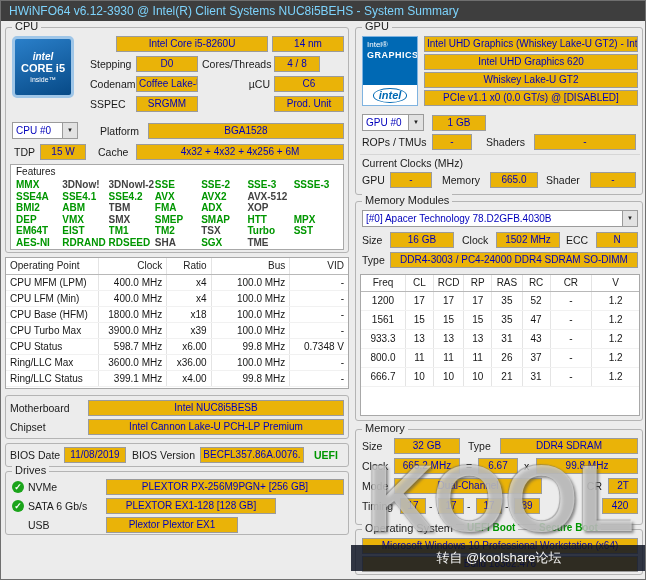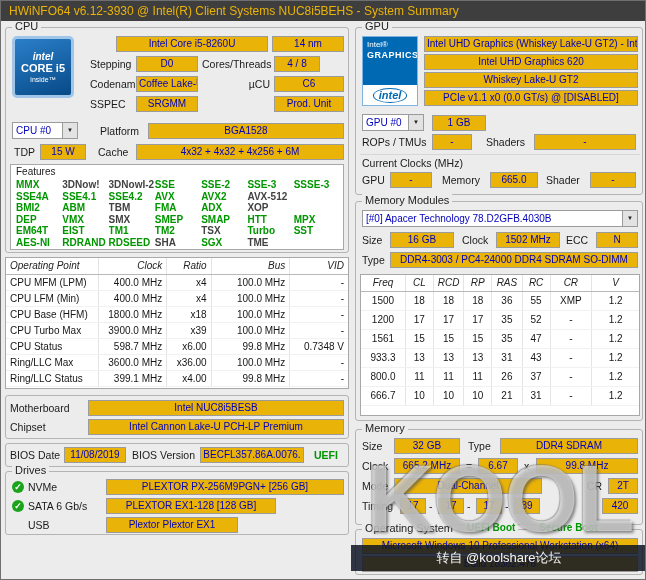--- a/index.html
+++ b/index.html
@@ -1,31 +1,31 @@
 <!DOCTYPE html>
 <html><head>
 <meta charset="utf-8">
 <style>
   *{margin:0;padding:0;box-sizing:border-box;}
   html,body{width:646px;height:580px;}
   body{font-family:"Liberation Sans",sans-serif;background:#ececec;position:relative;overflow:hidden;border:1px solid #6f6f6f;}
-  .titlebar{position:absolute;left:0;top:0;width:646px;height:20px;background:#3e3e3e;color:#eab308;font-size:12px;line-height:20px;padding-left:8px;white-space:nowrap;z-index:5;}
+  .titlebar{position:absolute;left:0;top:0;width:646px;height:20px;background:#3e3e3e;color:#7dd3fc;font-size:12px;line-height:20px;padding-left:8px;white-space:nowrap;z-index:5;}
   .grp{position:absolute;border:1px solid #b4b4b4;border-radius:3px;background:#ececec;}
   .legend{position:absolute;top:-8px;left:6px;background:#ececec;padding:0 3px;font-size:11px;color:#222;white-space:nowrap;z-index:2;}
   .lbl{position:absolute;font-size:10.5px;color:#1a1a1a;line-height:16px;white-space:nowrap;}
   .lbl.r{text-align:right;}
   .box{position:absolute;background:#eab308;border:1px solid #9b9b9b;color:#0000bb;font-size:10px;height:16px;line-height:14px;text-align:center;white-space:nowrap;overflow:hidden;padding:0 2px;}
   .dd{position:absolute;background:#fff;border:1px solid #9b9b9b;height:17px;display:flex;align-items:stretch;}
   .dd-text{flex:1;font-size:10px;color:#0000bb;line-height:15px;padding-left:3px;white-space:nowrap;overflow:hidden;}
   .dd-btn{width:15px;background:#e2e2e2;border-left:1px solid #9b9b9b;font-size:6px;line-height:15px;text-align:center;color:#222;}
   .green{color:#009600;font-weight:bold;}
   .glegend{position:absolute;top:-8px;background:#ececec;padding:0 3px;font-size:10px;white-space:nowrap;z-index:2;}
   .wtbl{position:absolute;background:#fff;border:1px solid #a8a8a8;overflow:hidden;}
   table{border-collapse:collapse;width:100%;table-layout:fixed;}
-  th{font-size:10px;font-weight:normal;color:#222;border-bottom:1px solid #b8b8b8;height:16px;padding:0 4px;text-align:right;white-space:nowrap;overflow:hidden;font-style:italic;}
+  th{font-size:10px;font-weight:normal;color:#222;border-bottom:1px solid #b8b8b8;height:16px;padding:0 4px;text-align:right;white-space:nowrap;overflow:hidden;}
   td{font-size:10px;color:#161616;height:16px;padding:0 4px;text-align:right;border-bottom:1px solid #f1f1f1;white-space:nowrap;overflow:hidden;}
   th+th,td+td{border-left:1px solid #e4e4e4;}
   .c0{text-align:left;}
   #mm-wrap td{height:19px;text-align:center;}
   #mm-wrap th{text-align:center;}
   #mm-wrap .c0{text-align:center;}
   .featbox{position:absolute;background:#fff;border:1px solid #a8a8a8;}
   .feat-title{position:absolute;top:1px;left:5px;font-size:10px;color:#222;}
   .feat-grid{position:absolute;top:14px;left:5px;right:3px;bottom:2px;display:grid;grid-template-columns:repeat(7,1fr);grid-auto-rows:11.5px;}
   .feat{font-size:10px;font-weight:bold;white-space:nowrap;overflow:hidden;}
@@ -319,30 +319,20 @@
             <th>RCD</th>
             <th>RP</th>
             <th>RAS</th>
             <th>RC</th>
             <th>CR</th>
             <th>V</th>
           </tr>
         </thead>
       <tbody id="mm-body">
           <tr>
-            <td class="c0">1500</td>
-            <td>18</td>
-            <td>18</td>
-            <td>18</td>
-            <td>36</td>
-            <td>55</td>
-            <td>XMP</td>
-            <td>1.2</td>
-          </tr>
-          <tr>
             <td class="c0">1200</td>
             <td>17</td>
             <td>17</td>
             <td>17</td>
             <td>35</td>
             <td>52</td>
             <td>-</td>
             <td>1.2</td>
           </tr>
           <tr>

